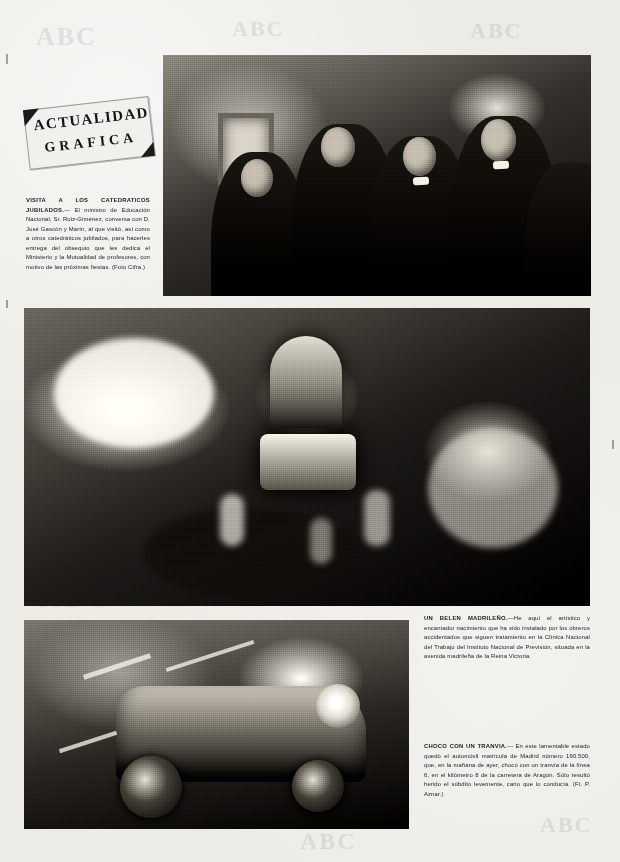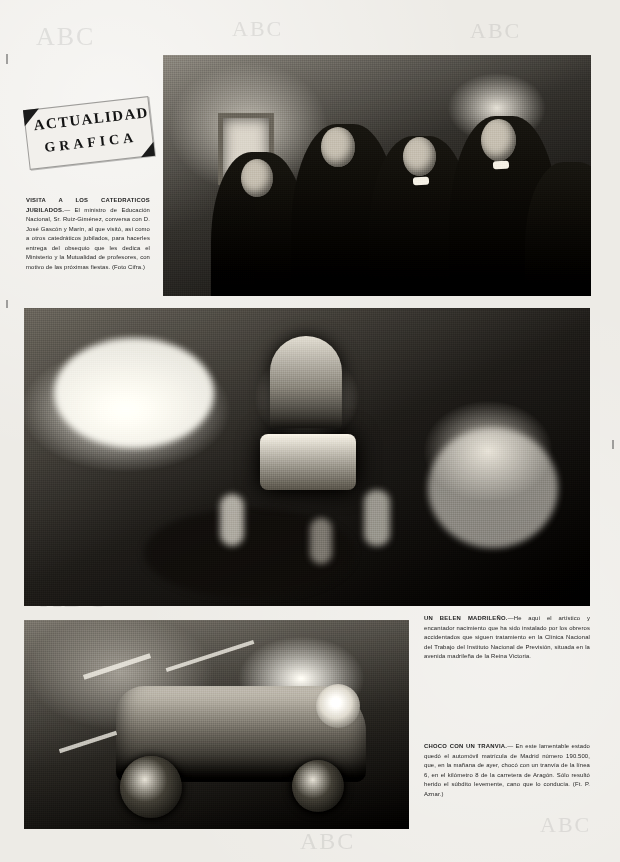--- a/index.html
+++ b/index.html
@@ -26,21 +26,21 @@
     background-image:
       radial-gradient(circle at 18% 12%, rgba(255,255,255,0.55), rgba(255,255,255,0) 40%),
       radial-gradient(circle at 80% 75%, rgba(255,255,255,0.35), rgba(255,255,255,0) 45%);
     overflow: hidden;
   }
 
   
   .watermark {
     position: absolute;
     font-family: "Liberation Serif", serif;
-    font-weight: normal;
+    font-weight: bold;
     color: rgba(120,120,120,0.16);
     letter-spacing: 2px;
     user-select: none;
     pointer-events: none;
   }
 
   
   #flag {
     position: absolute;
     left: 26px;

